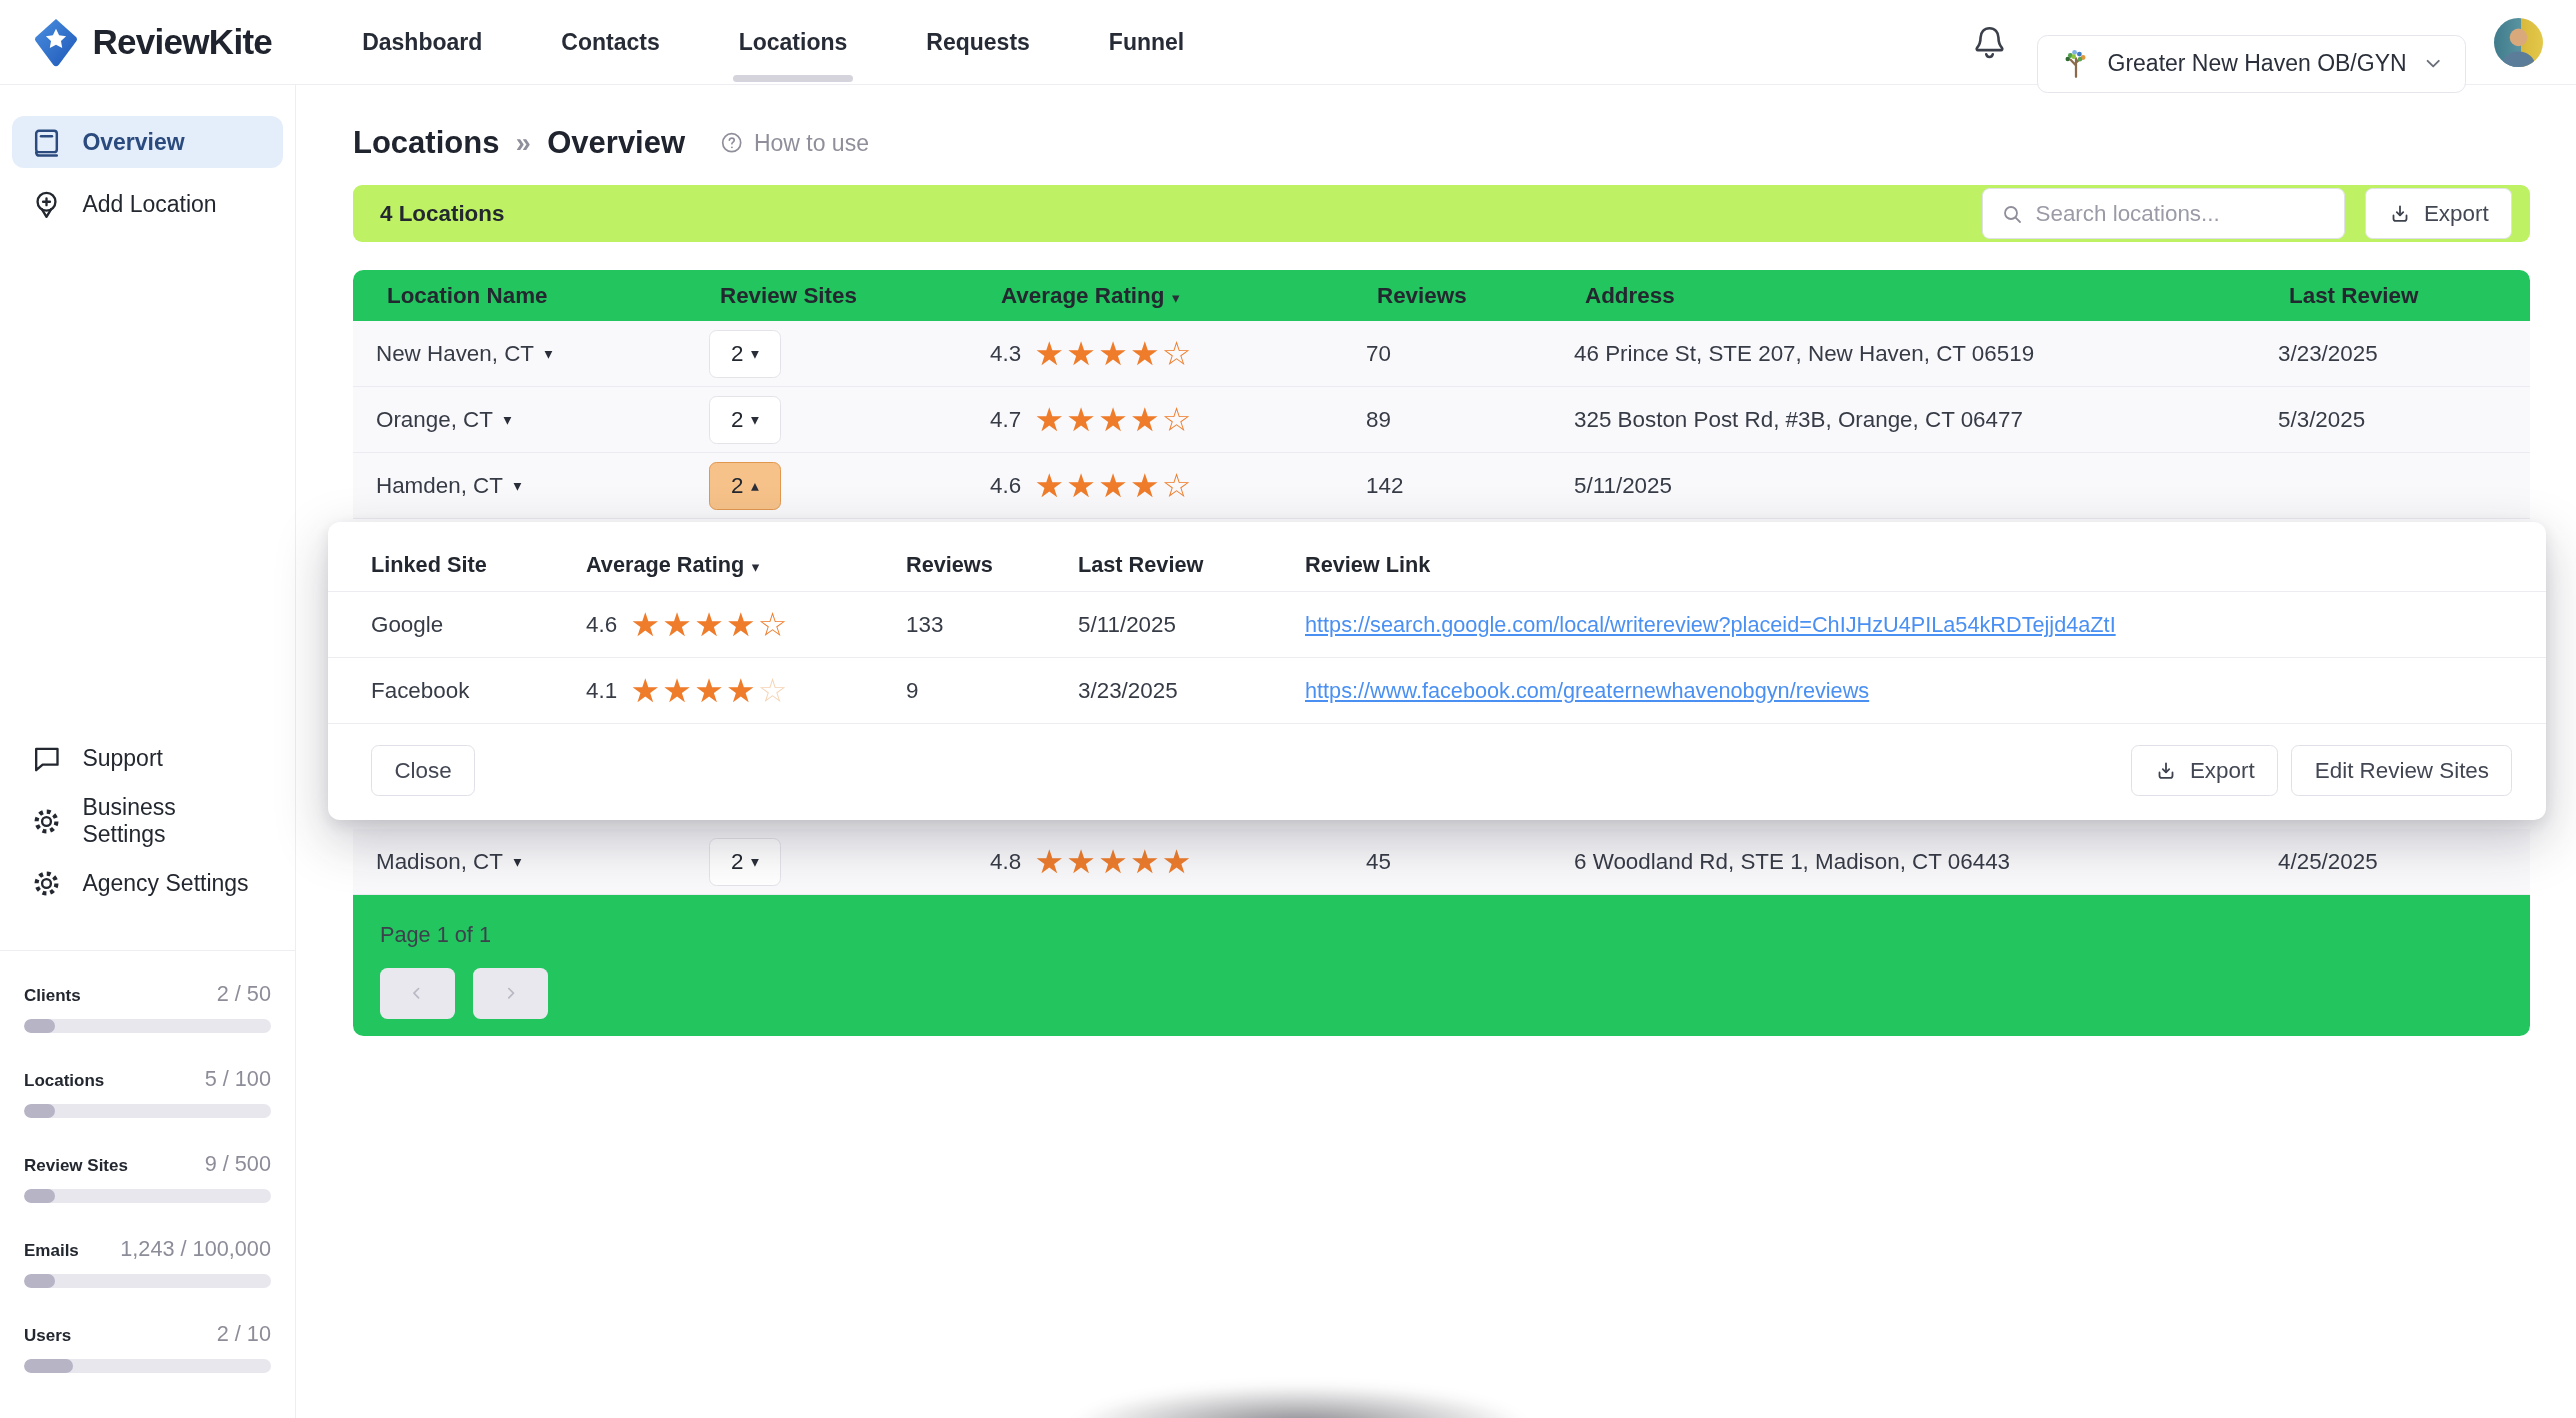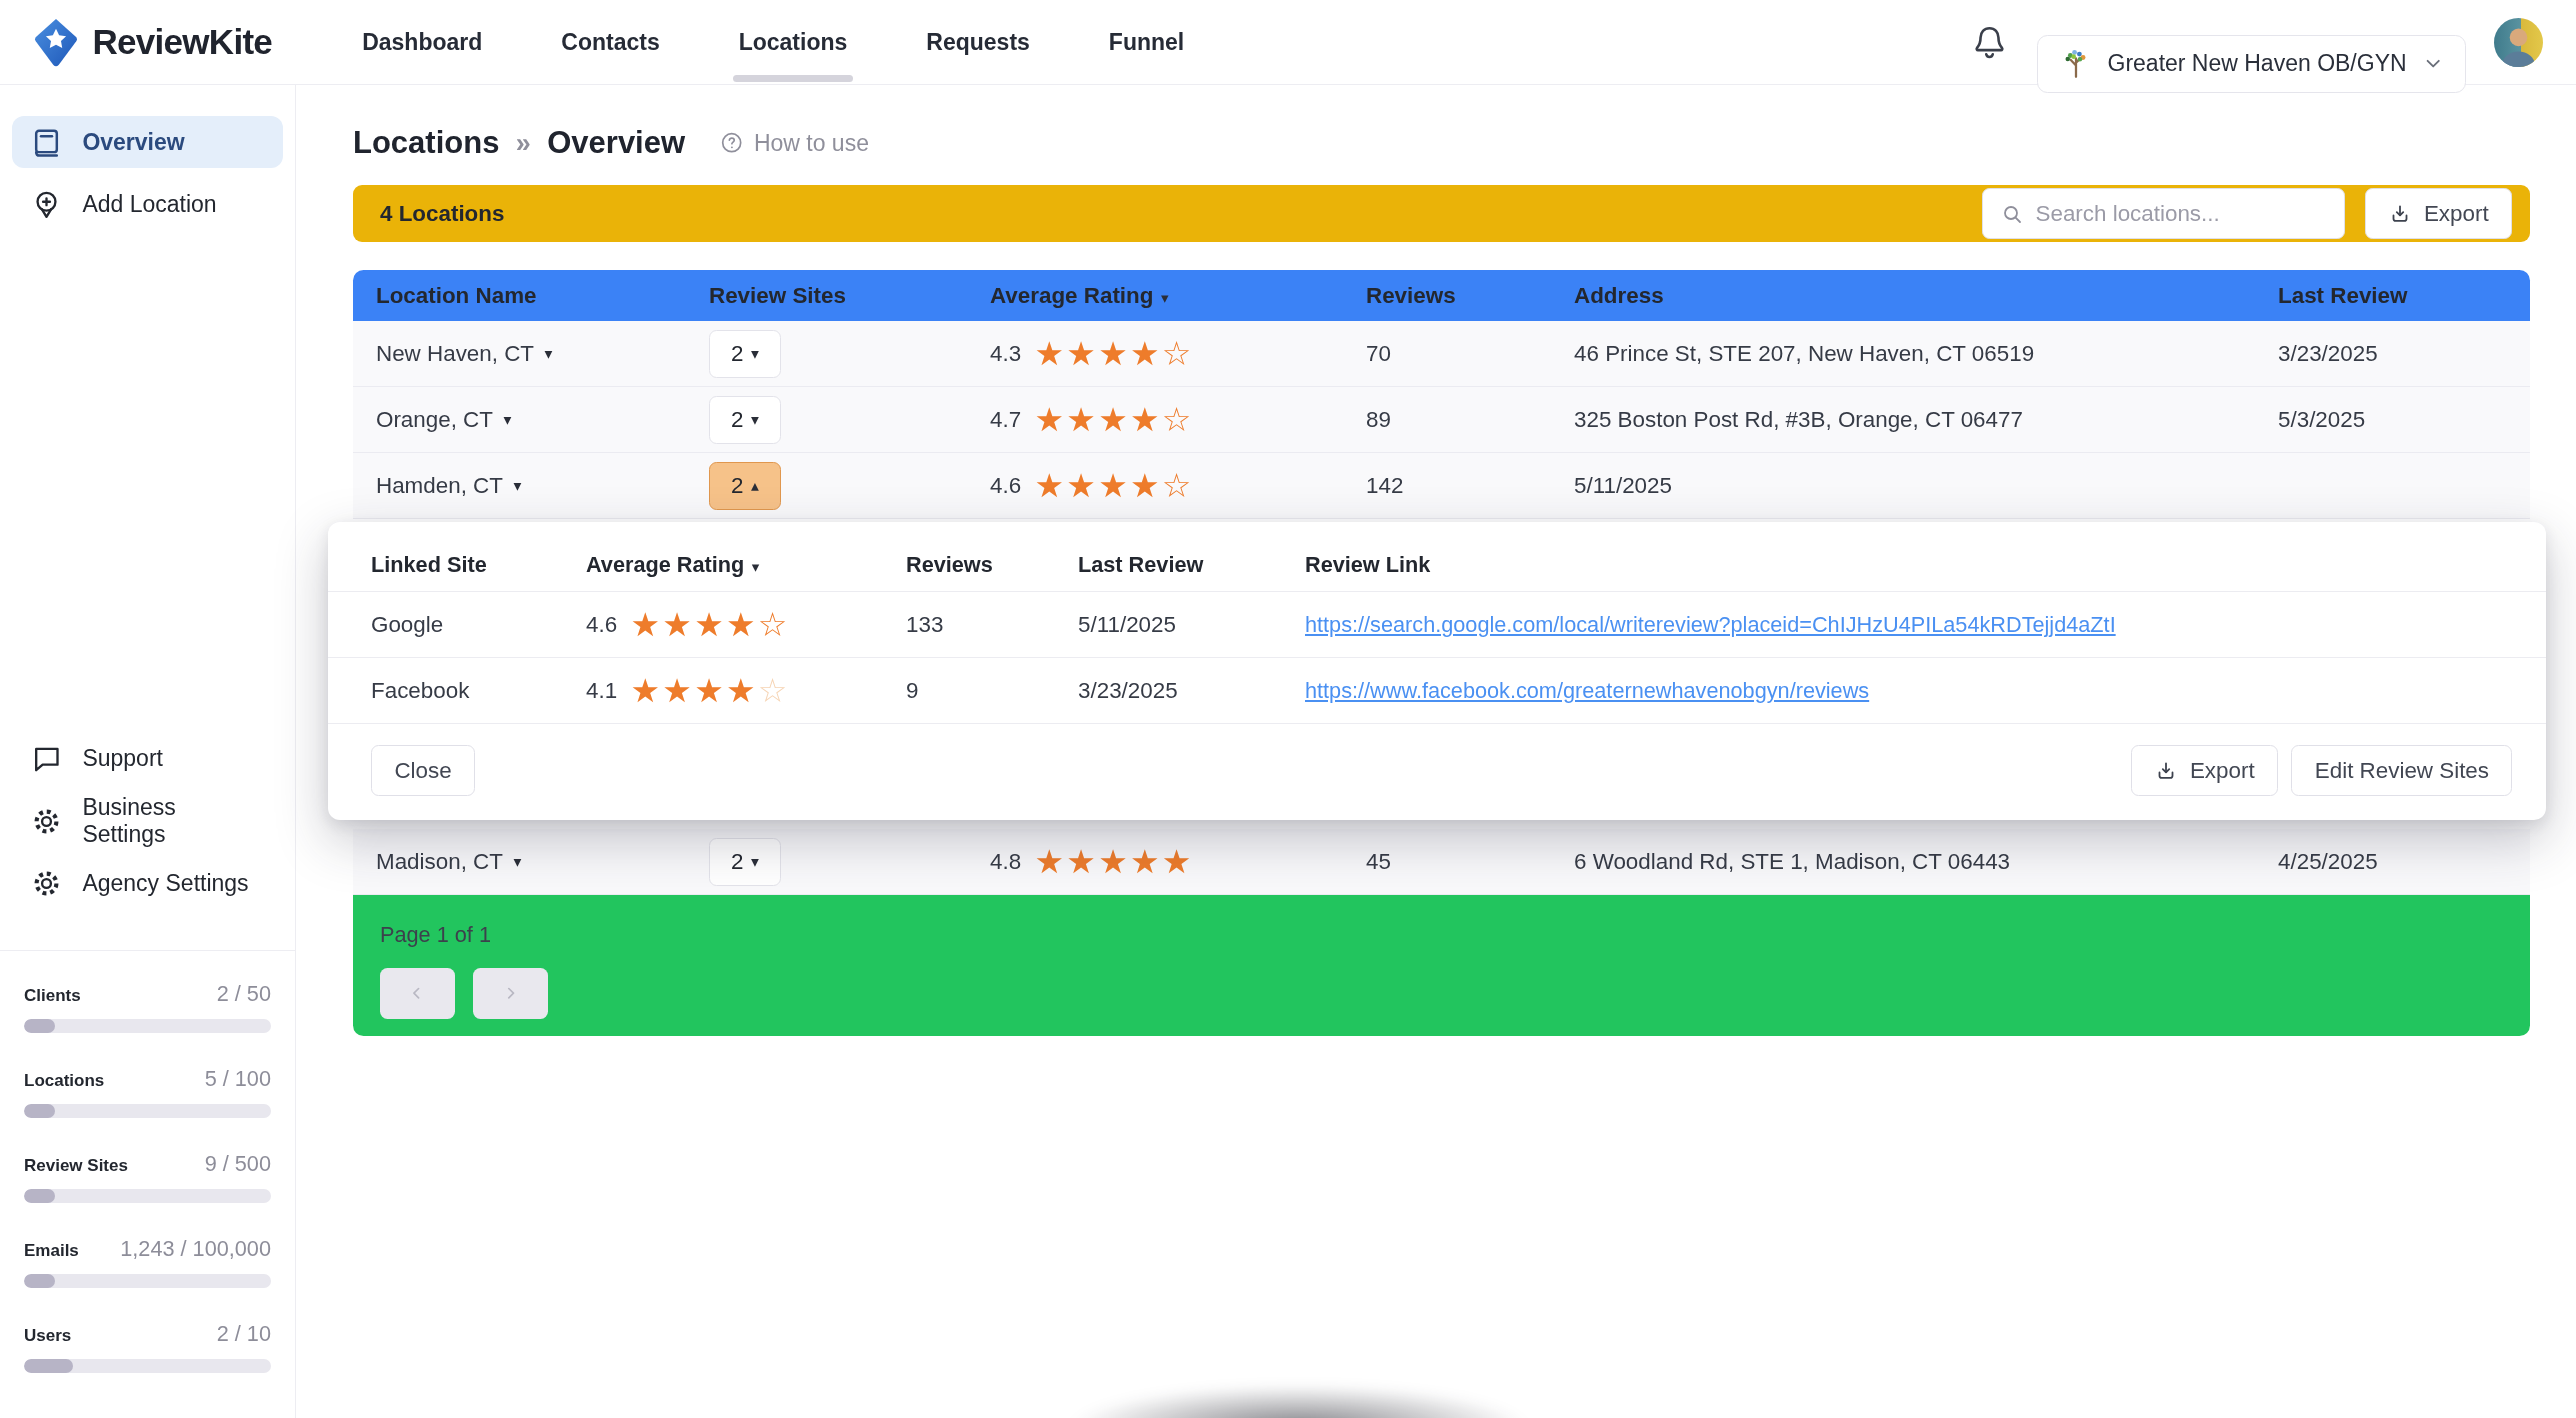--- a/index.html
+++ b/index.html
@@ -42,37 +42,37 @@
   .fill { height:100%; border-radius:7.5px; background:#b7b4c6; min-width:31px; }
 
   
   .main { flex:1; padding:0 46px 0 57px; position:relative; }
   .breadcrumb { margin-top:40px; display:flex; align-items:center; gap:16.4px; }
   .crumb { font-size:31px; font-weight:800; color:#20242e; }
   .crumb-sep { font-size:27px; font-weight:600; color:#8f8f9b; }
   .howto { margin-left:18px; display:flex; align-items:center; gap:9px; font-size:23px;
     color:#8f8f9b; cursor:pointer; }
 
-  .toolbar { margin-top:24px; height:57px; background:#eab308; border-radius:9px;
+  .toolbar { margin-top:24px; height:57px; background:#bef264; border-radius:9px;
     display:flex; align-items:center; padding:0 18px 0 27px; }
   .count { font-size:22.4px; font-weight:700; color:#23272f; }
   .toolbar-right { margin-left:auto; display:flex; gap:19.4px; }
   .search { width:363px; height:51px; background:#fff; border:1.5px solid #e0e0e8; border-radius:7.5px;
     display:flex; align-items:center; gap:12px; padding:0 16.4px; }
   .search input { border:none; outline:none; flex:1; font-size:22.4px; color:#3a3f4a;
     font-family:inherit; background:transparent; }
   .search input::placeholder { color:#9b9ba7; }
   .btn { height:51px; background:#fff; border:1.5px solid #e0e0e8; border-radius:7.5px;
     display:inline-flex; align-items:center; justify-content:center; gap:12px; padding:0 22.4px;
     font-size:22.4px; color:#424753; font-weight:500; cursor:pointer; font-family:inherit; }
 
   
   .table { margin-top:28px; position:relative; }
-  .thead { height:51px; background:#3b82f6; border-radius:10.5px 10.5px 0 0; display:flex;
-    align-items:center; padding-left:23px; font-size:22.4px; font-weight:700; color:#23272f; }
+  .thead { height:51px; background:#22c55e; border-radius:10.5px 10.5px 0 0; display:flex;
+    align-items:center; padding-left:34px; font-size:22.4px; font-weight:700; color:#23272f; }
   .trow { height:66px; background:#f9f9fb; border-bottom:1.5px solid #ebebf1; display:flex;
     align-items:center; padding-left:23px; font-size:22.4px; color:#363b46; }
   .cn{width:333px;} .cs{width:281px;} .cr{width:376px;} .cv{width:208px;} .ca{width:704px;} .cl{flex:1;}
   .name-cell { display:flex; align-items:center; gap:10.5px; cursor:pointer; }
   .tcaret { font-size:15.7px; color:#2a2e38; }
   .hcaret { font-size:15px; color:#2a2e38; margin-left:7.5px; }
   .sites-btn { width:72px; height:48px; background:#fff; border:1.5px solid #e3e3ea; border-radius:7.5px;
     display:flex; align-items:center; justify-content:center; gap:7.5px; font-size:22.4px; color:#23272f;
     cursor:pointer; font-family:inherit; }
   .sites-btn.open { background:#f6c289; border-color:#e0974e; }

